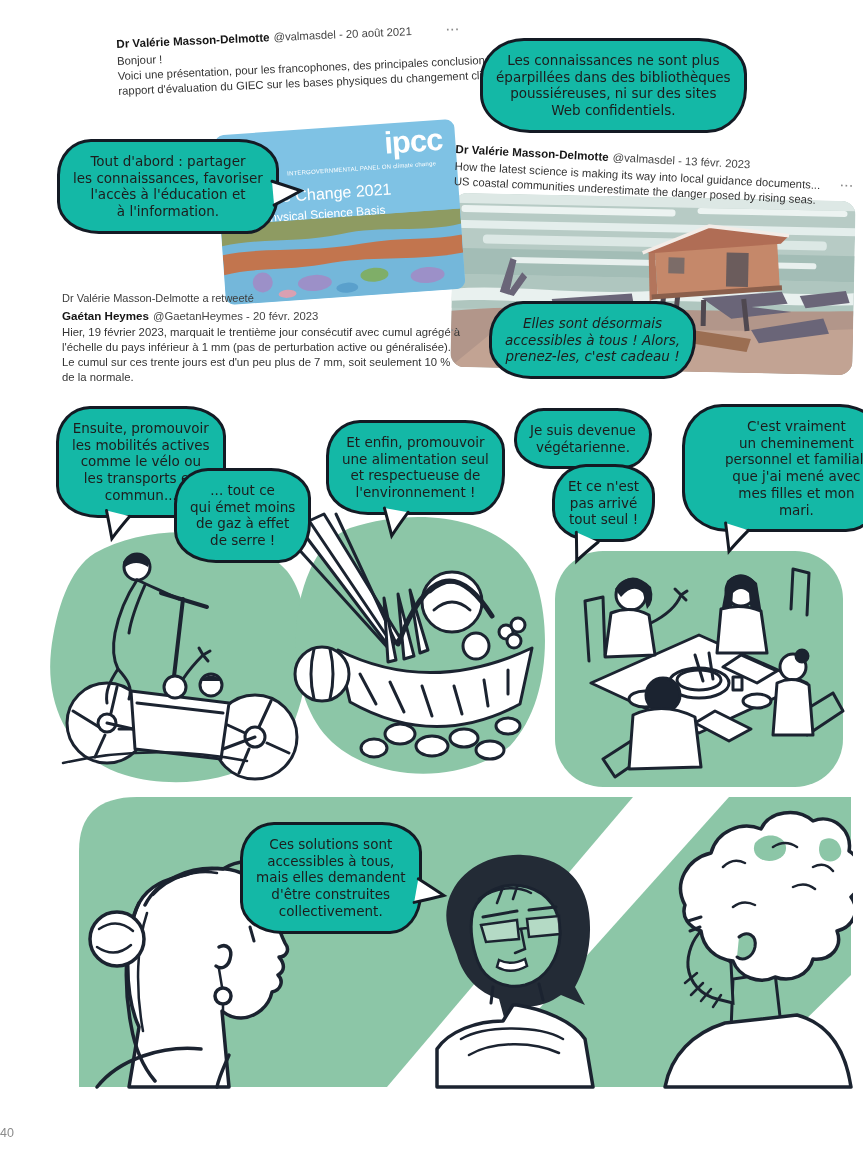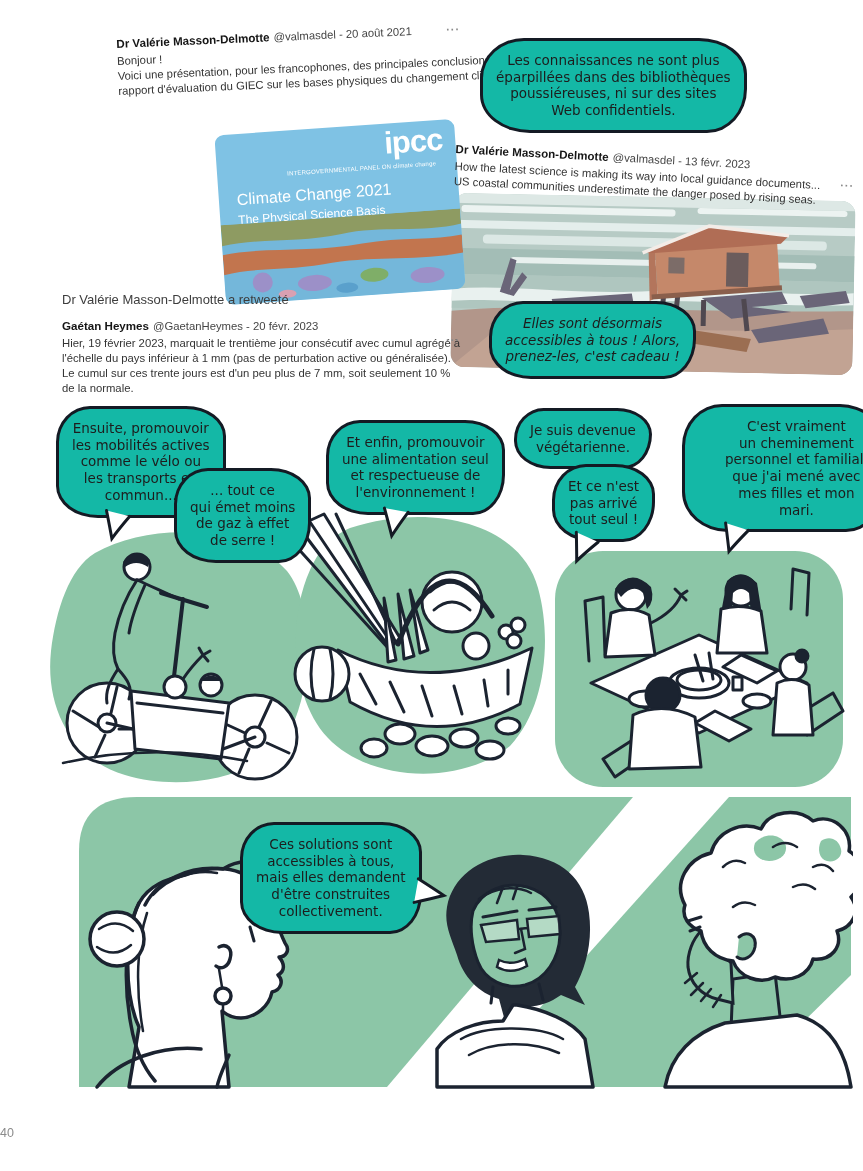--- a/index.html
+++ b/index.html
@@ -7,21 +7,21 @@
           font-family:"DejaVu Sans", sans-serif; }
 
   
   .tweet { position:absolute; font-family:"Liberation Sans", sans-serif; font-size:11.3px;
            line-height:1.32; color:#343434; transform-origin:0 0; z-index:10; }
   .tweet .thead { position:relative; }
   .tweet .tname { font-weight:bold; color:#151515; font-size:11.6px; }
   .tweet .tmeta { color:#454545; margin-left:4px; }
   .tweet .tmore { position:absolute; color:#8a8a8a; letter-spacing:1.5px; font-weight:bold; }
   .tweet .tbody { white-space:pre-line; margin-top:2px; }
-  .tweet .rtlabel { font-size:13px; color:#3d3d3d; margin-bottom:10px; }
+  .tweet .rtlabel { font-size:11px; color:#3d3d3d; margin-bottom:2px; }
   #tweet1 { left:116px; top:36px; width:420px; transform:rotate(-2.5deg); }
   #tweet1 .tmore { right:76px; top:-2px; }
   #tweet2 { left:456px; top:141px; width:402px; transform:rotate(3deg); }
   #tweet2 .tmore { right:2px; top:14px; }
   #tweet3 { left:62px; top:291px; width:404px; }
   #tweet3 .tmore { right:6px; top:12px; }
 
   
   .bubble { position:absolute; background:#14b8a6; border:3px solid #141a24; z-index:30;
             padding:11px 13px; text-align:center; color:#1d1d1d;
@@ -79,20 +79,29 @@
 Voici une présentation, pour les francophones, des principales conclusions du 6e rapport d'évaluation du GIEC sur les bases physiques du changement climatique.</div>
   </div>
 
   <div class="bubble" id="b-knowledge">
     <div class="btext">Les connaissances ne sont plus
 éparpillées dans des bibliothèques
 poussiéreuses, ni sur des sites
 Web confidentiels.</div>
   </div>
 
+  <div class="bubble" id="b-first-share">
+    <div class="btext">Tout d'abord : partager
+les connaissances, favoriser
+l'accès à l'éducation et
+à l'information.</div>
+    <svg class="tail" width="30" height="26" viewBox="0 0 30 26" style="right:-26px;top:42%;transform:rotate(-5deg)">
+      <path d="M1,1 Q20,9 29,13 Q18,18 1,25" fill="#ffffff" stroke="#141a24" stroke-width="3" stroke-linecap="round"></path>
+    </svg>
+  </div>
 
   <div class="cover">
     <div class="logo">ipcc</div>
     <div class="org">INTERGOVERNMENTAL PANEL ON climate change</div>
     <div class="ttl">Climate Change 2021</div>
     <div class="sub">The Physical Science Basis</div>
     <div class="note">Summary for Policymakers</div>
     <svg width="240" height="80" viewBox="0 0 240 80">
       <rect width="240" height="80" fill="#74b7da"></rect>
       <path d="M0,0 H240 V15 C200,22 160,11 120,17 C80,23 40,15 0,21 Z" fill="#8e9b62"></path>

